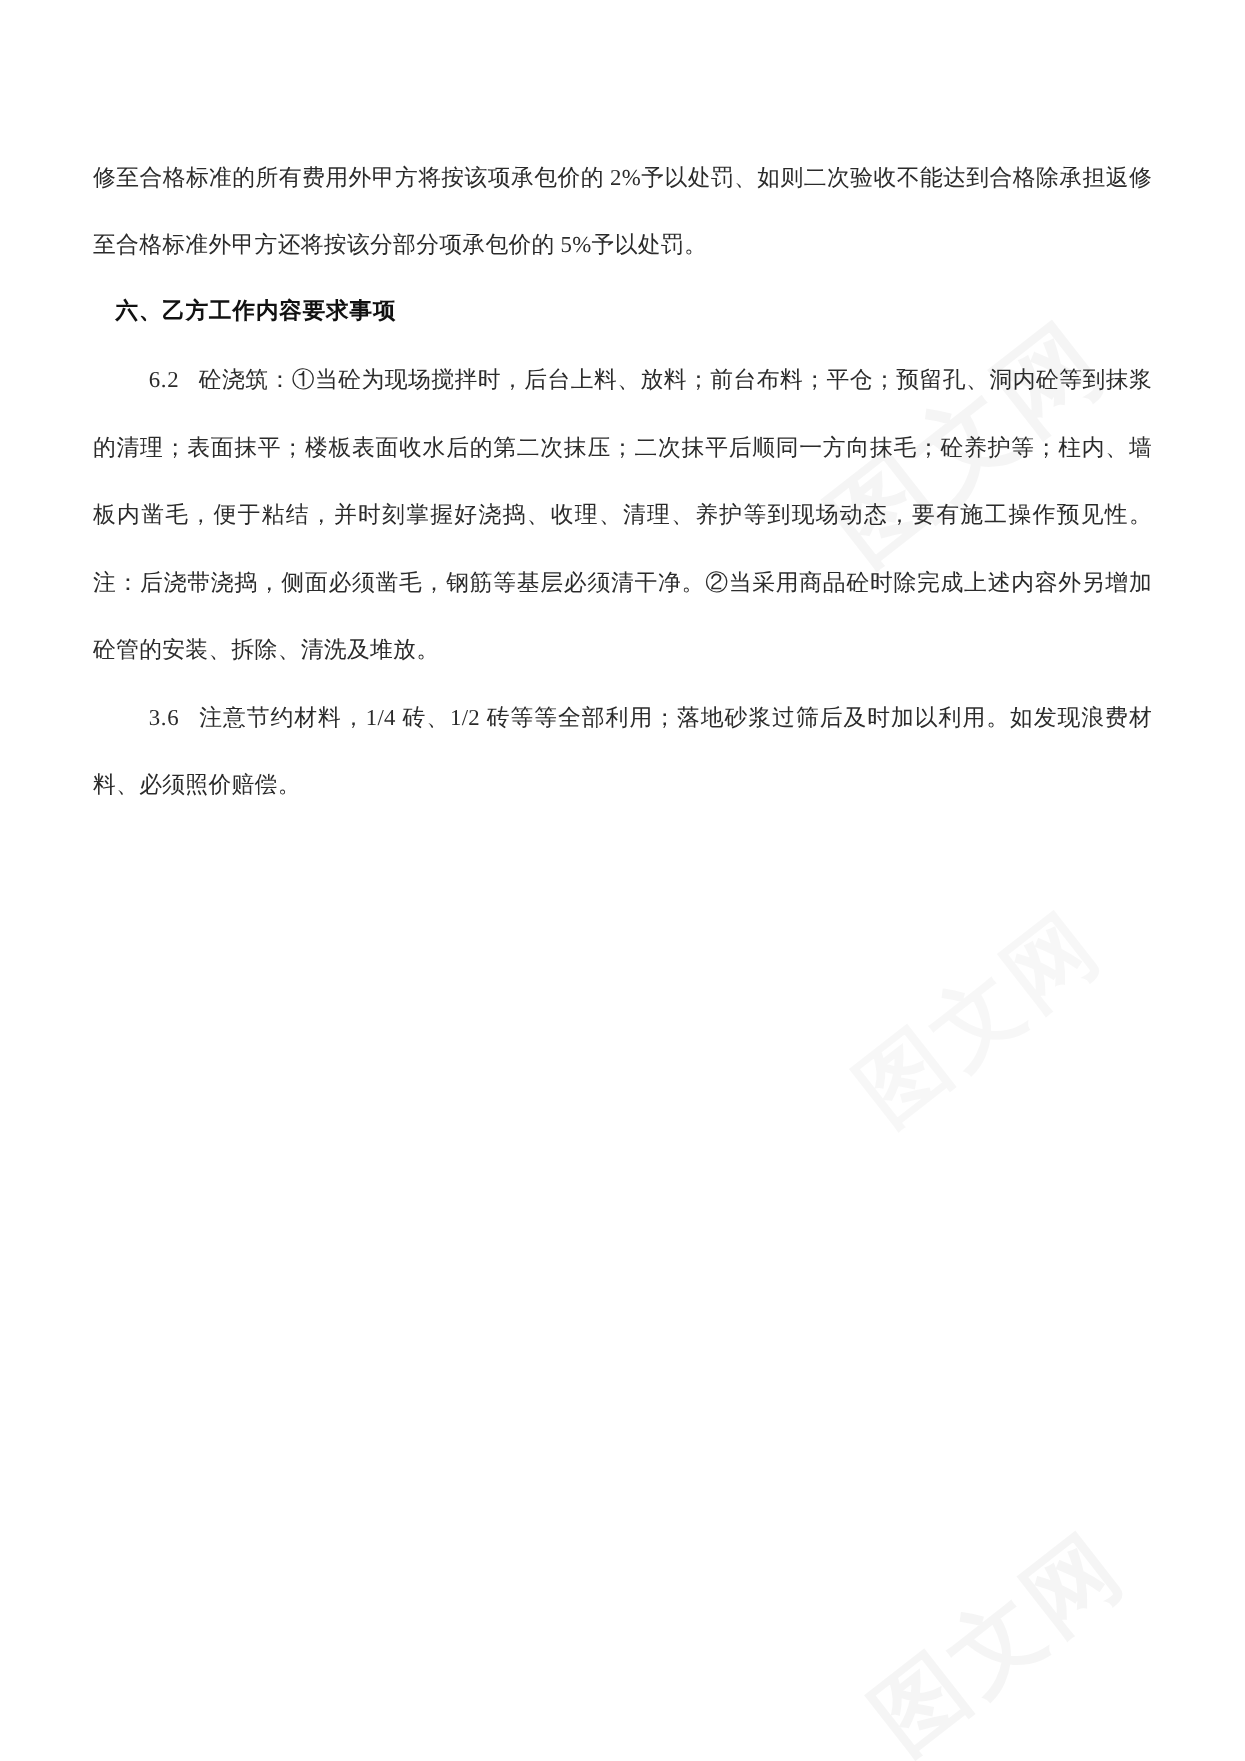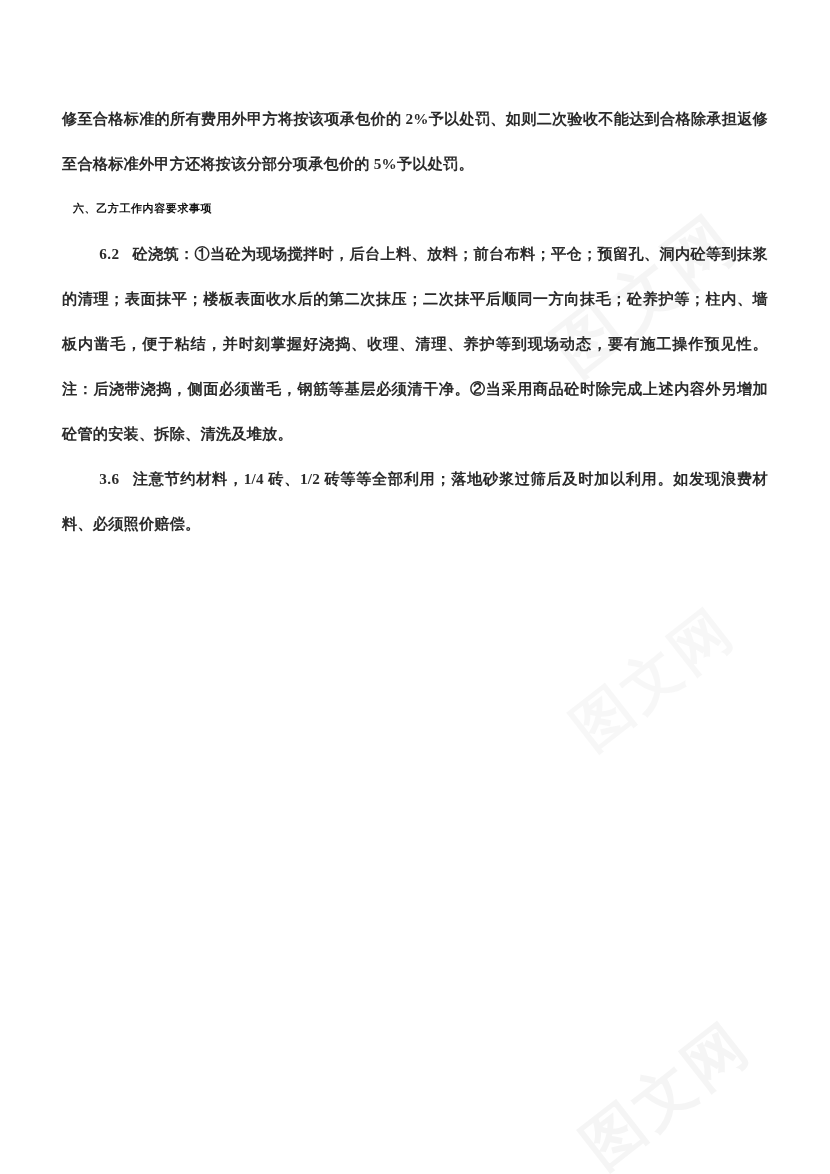--- a/index.html
+++ b/index.html
@@ -55,31 +55,30 @@
   }
 
   .para {
     font-size: 15.2px;
     line-height: 45px;
     color: #2b2b2b;
     text-align: justify;
     text-justify: inter-ideograph;
     margin: 0;
     letter-spacing: 0.2px;
-    font-weight: bold;
   }
   .para.indent {
     text-indent: 2.45em;
   }
   .para.noindent {
     text-indent: 0;
   }
 
   h2.heading {
-    font-size: 11px;
+    font-size: 15px;
     line-height: 45px;
     font-weight: bold;
     color: #111;
     margin: 0;
     text-indent: 1.0em;
     letter-spacing: 0.6px;
     font-family: "Liberation Serif", "DejaVu Serif", serif;
   }
 
   .num {

